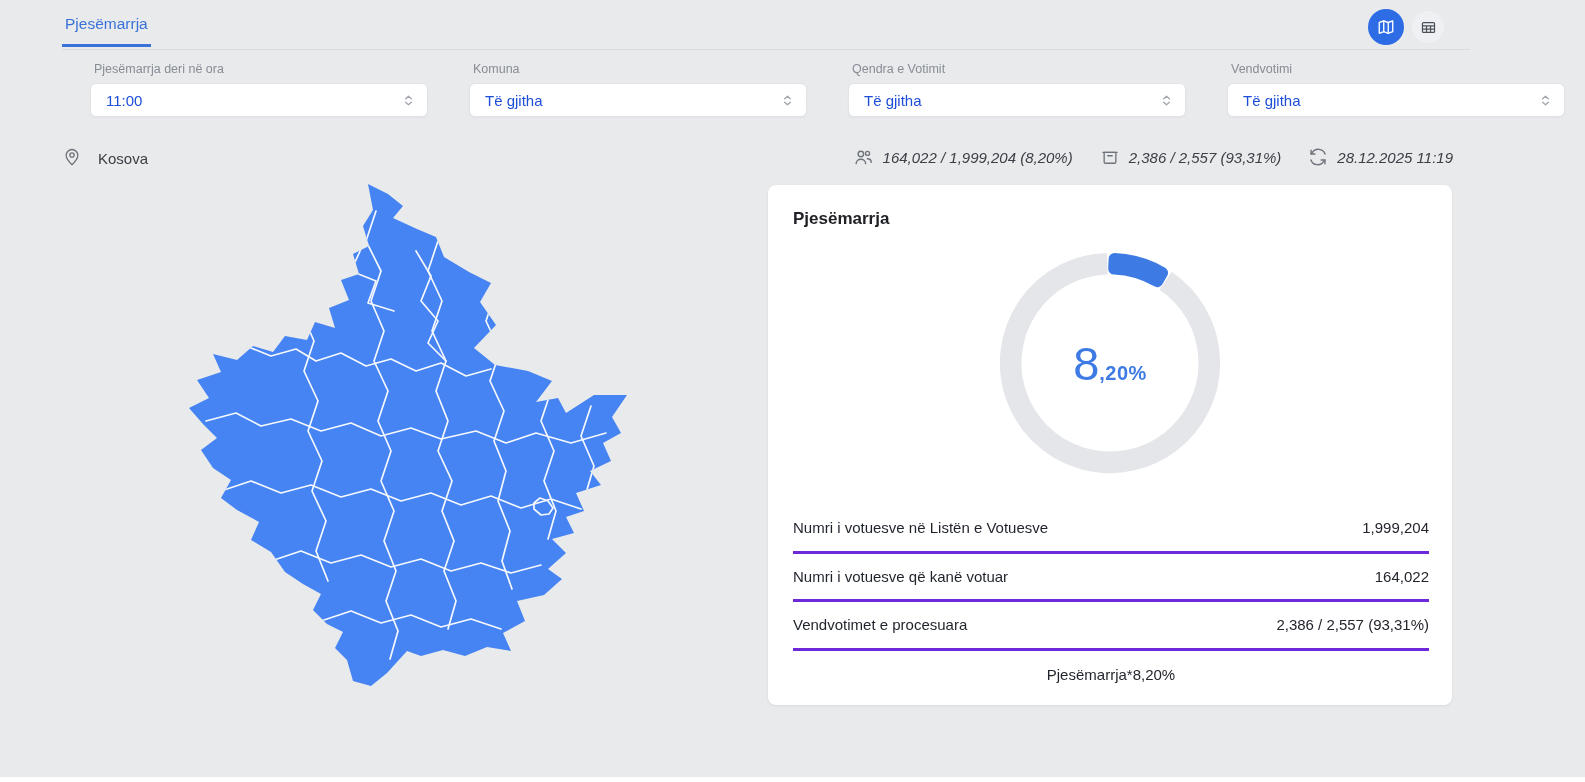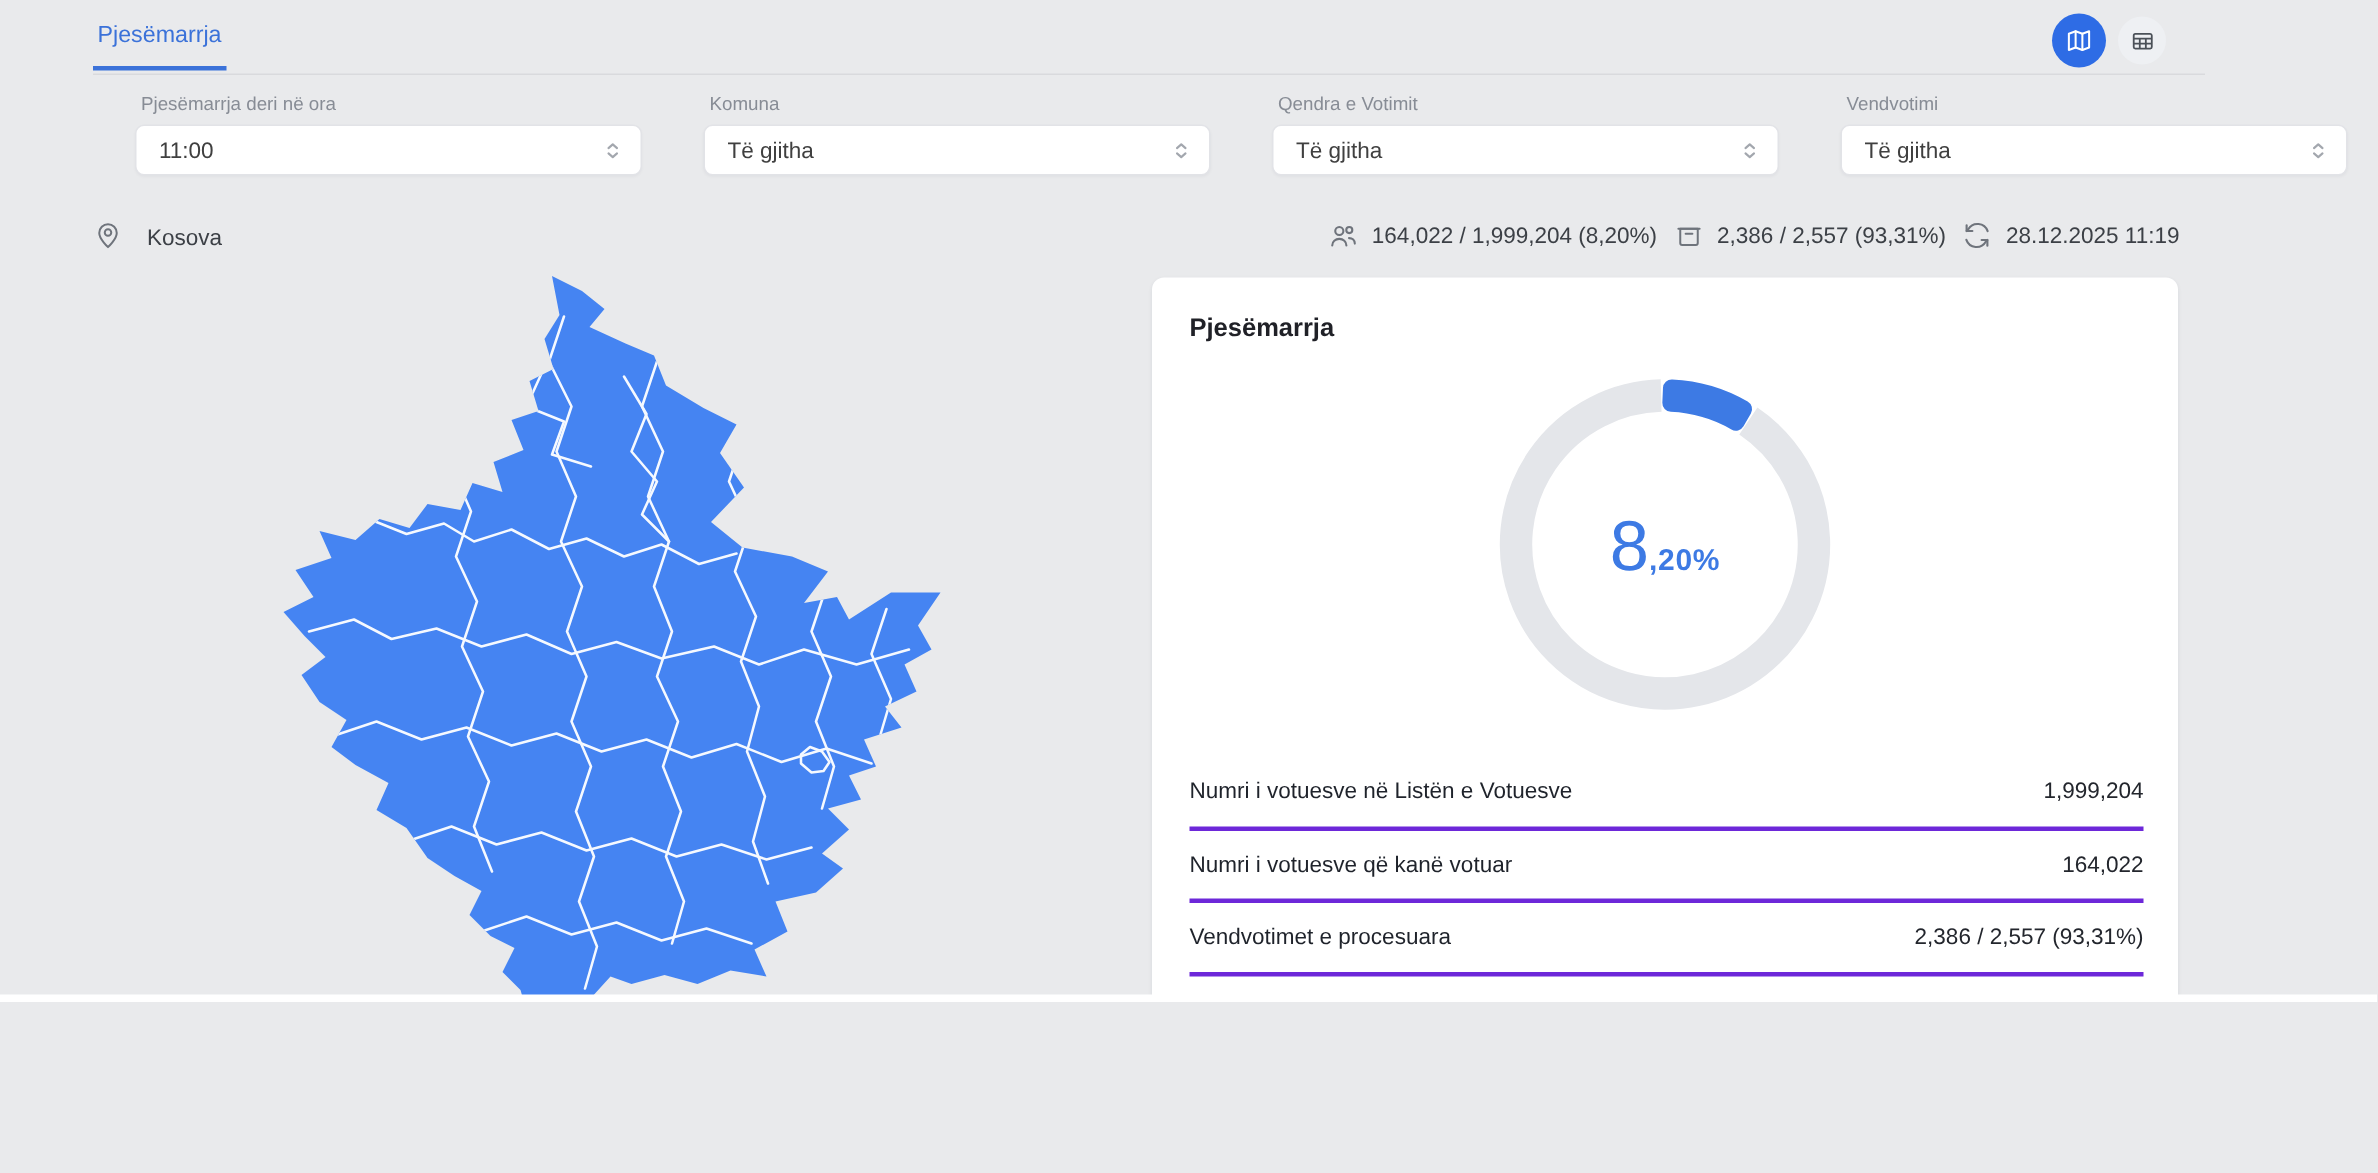--- a/index.html
+++ b/index.html
@@ -1,44 +1,44 @@
 <!DOCTYPE html>
 <html><head>
 <meta charset="utf-8">
 <style>
   * { margin:0; padding:0; box-sizing:border-box; }
   html,body { background:#e9eaec; }
   body { font-family:"Liberation Sans", sans-serif; }
-  .page { position:relative; width:1585px; height:668px; background:#e9eaec; overflow:hidden; }
+  .page { position:relative; width:1585px; height:782px; background:#e9eaec; overflow:hidden; }
 
   
   .topbar { position:absolute; left:62px; top:0; width:1408px; height:50px;
             border-bottom:1px solid #d9dadd; }
   .tab { display:inline-block; padding:15px 3px 11px; font-size:15.5px; color:#3b72d9;
          border-bottom:3px solid #3b72d9; margin-bottom:-2px; cursor:pointer; }
   .view-toggles { position:absolute; right:141px; top:9px; display:flex; gap:8px; align-items:center; }
   .btn-map { width:36px; height:36px; border-radius:50%; background:#2e6ce5; border:none;
              display:flex; align-items:center; justify-content:center; cursor:pointer; }
   .btn-table { width:32px; height:32px; border-radius:50%; background:#eef0f3; border:none;
                display:flex; align-items:center; justify-content:center; cursor:pointer; }
 
   
   .filters { position:absolute; left:62px; top:62px; display:flex; gap:13px; }
   .filter { width:338px;margin-left:28px; }
   .filter-label { font-size:12.5px; color:#878c95; padding-left:4px; margin-bottom:7px; }
   .select { position:relative; height:34px; background:#fff; border:1px solid #e2e3e7; border-radius:6px;
             box-shadow:0 1px 2px rgba(20,30,60,.04); display:flex; align-items:center;
-            padding:0 30px 0 15px; font-size:15px; color:#404040; cursor:pointer; }
+            padding:0 30px 0 15px; font-size:15px; color:#1d4ed8; cursor:pointer; }
   .select .chev { position:absolute; right:10px; top:8px; }
 
   
   .infobar { position:absolute; left:62px; top:143px; width:1391px; height:28px;
              display:flex; align-items:center; justify-content:space-between; }
   .loc { display:flex; align-items:flex-end; gap:16px; font-size:15px; color:#3c4046; }
-  .stats { display:flex; align-items:center; gap:11px; }
+  .stats { display:flex; align-items:center; gap:27px;font-style:italic; }
   .stat { display:flex; align-items:center; gap:9px; font-size:15px; color:#3c4046; }
 
   
   .mapwrap { position:absolute; left:176px; top:181px; width:470px; height:512px; }
 
   
   .card { position:absolute; left:768px; top:185px; width:684px; height:520px; background:#fff;
           border-radius:8px; box-shadow:0 1px 3px rgba(25,35,60,.08); padding:24px 23px 6px 25px; }
   .card-title { font-size:17px; font-weight:bold; color:#202127; }
   .donut-wrap { position:absolute; left:50%; top:60px; transform:translateX(-50%); width:236px; height:236px; }

